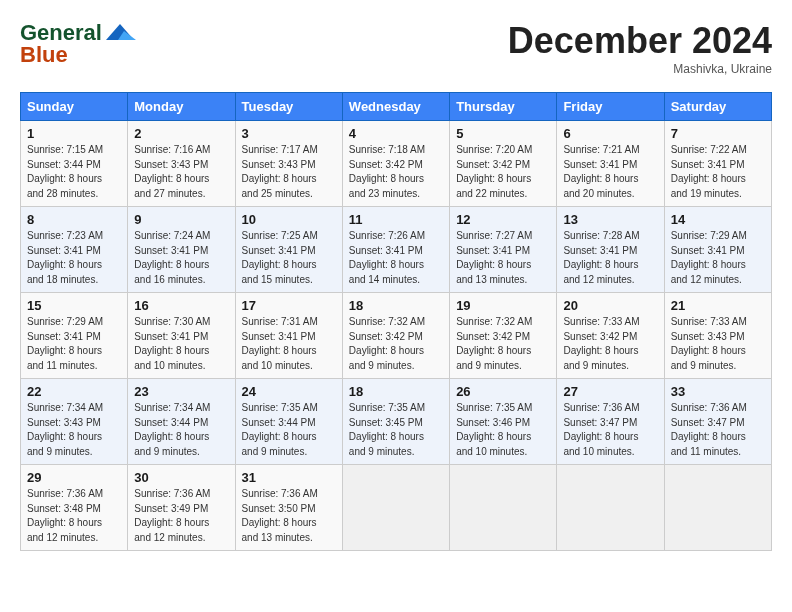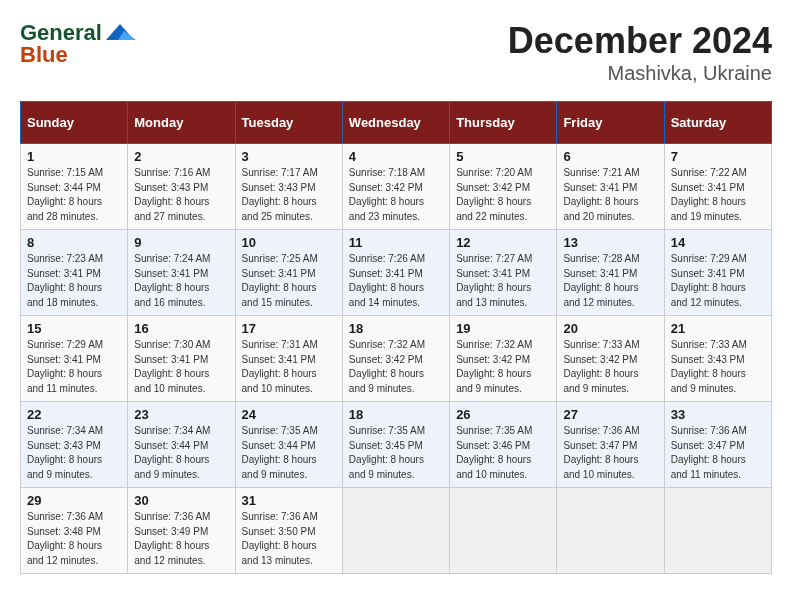--- a/index.html
+++ b/index.html
@@ -24,32 +24,32 @@
     .title-area {
       text-align: right;
     }
     .month-title {
       font-size: 36px;
       font-weight: bold;
       color: #222;
       margin-left: 17px;
     }
     .location {
-      font-size: 20px;
+      font-size: 12px;
       color: #555;
     }
     .calendar-table {
       width: 100%;
       border-collapse: collapse;
       font-size: 11px;
     }
     .calendar-table thead tr th {
-      background-color: #7f1d1d;
+      background-color: #3b82f6;
       color: #fff;
-      padding: 13px 6px;
+      padding: 6px 6px;
       font-size: 13px;
       font-weight: bold;
       text-align: left;
       border: 1px solid #1565c0;
     }
     .calendar-table tbody tr td {
       border: 1px solid #ccc;
       vertical-align: top;
       padding: 5px 6px;
       background: #fff;

